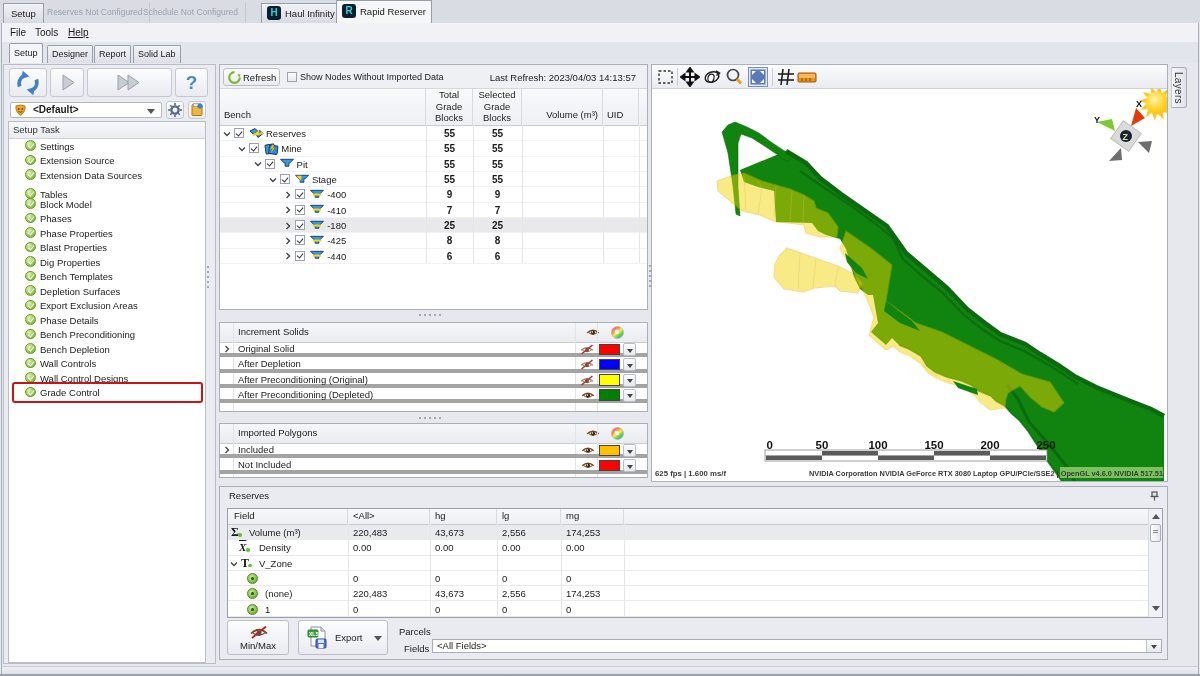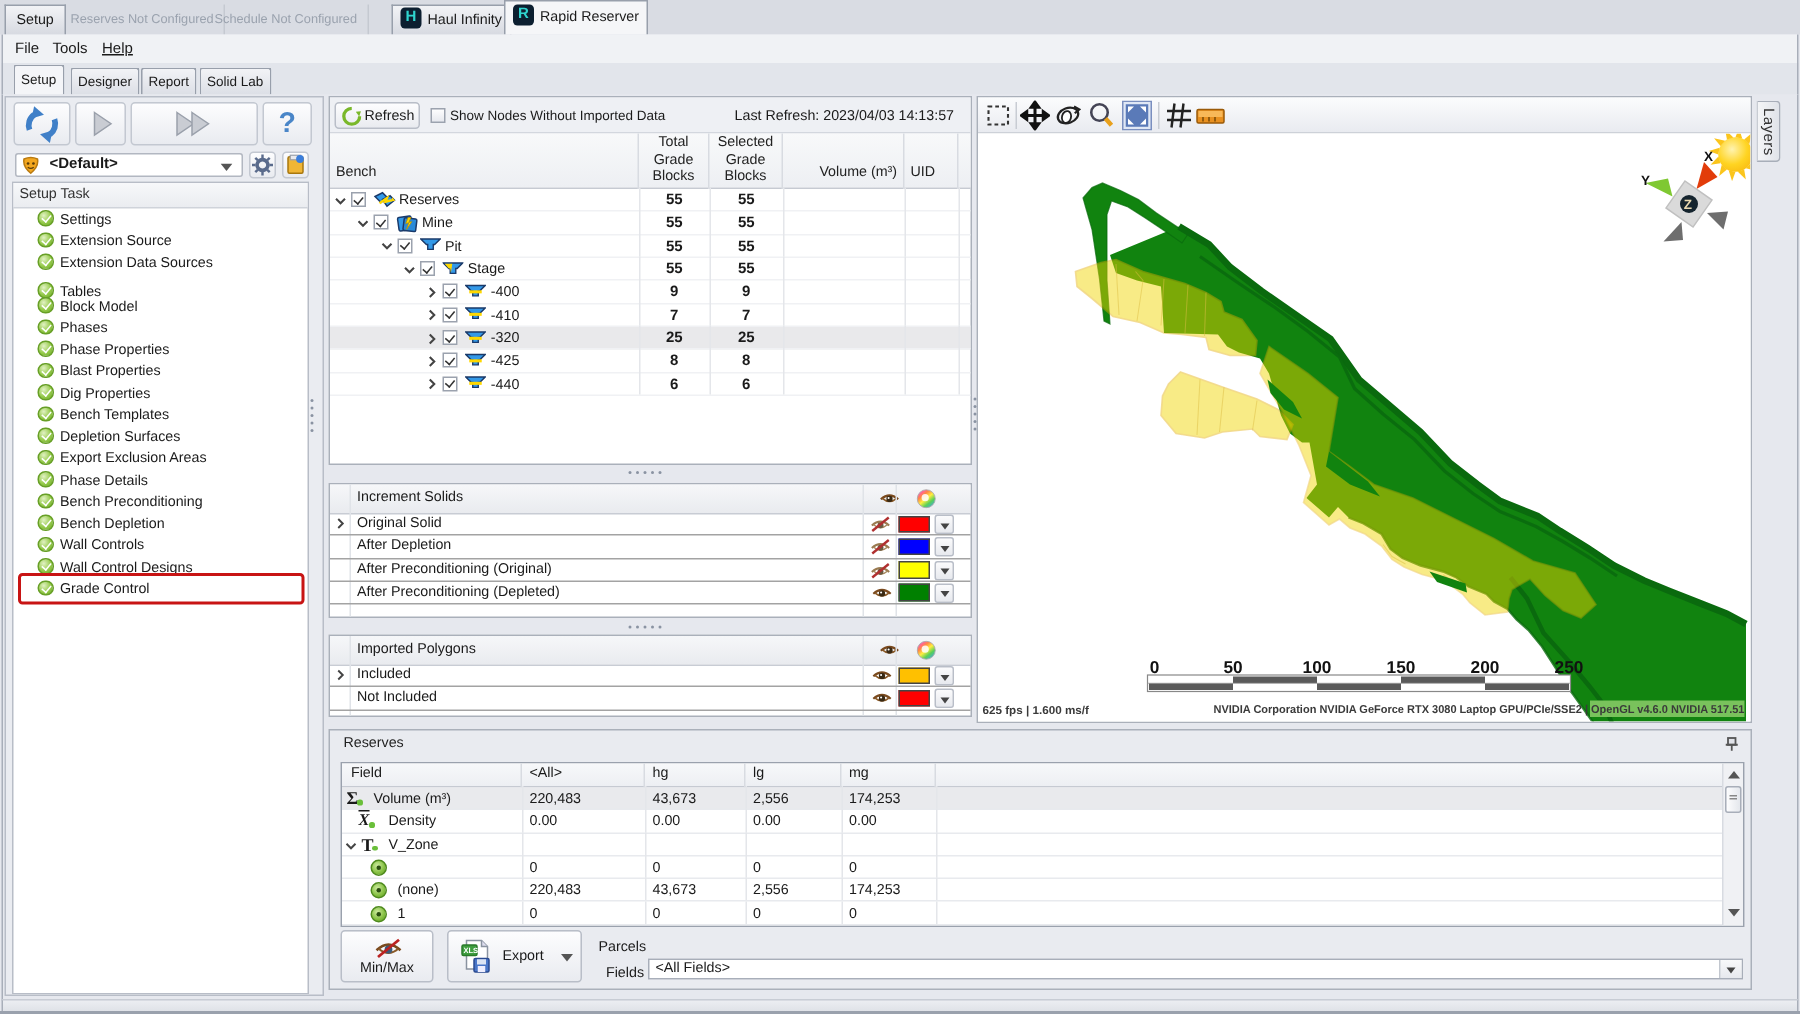--- a/index.html
+++ b/index.html
@@ -52,21 +52,21 @@
 .trow .cb { position:absolute; top:2px; width:10px; height:10px; background:#fff; border:1px solid #9ba2ae; }
 .trow .cb:after { content:""; position:absolute; left:2px; top:0.5px; width:3px; height:5px; border:solid #333; border-width:0 1.6px 1.6px 0; transform:rotate(40deg); }
 .num { position:absolute; top:2px; font-weight:bold; text-align:center; font-size:10px; }
 .exp { position:absolute; top:3.5px; width:8px; height:8px; }
 .lbl { position:absolute; top:2px; }
 .ticon { position:absolute; top:0.5px; width:15px; height:13px; }
 
 
 .clist { position:absolute; background:#fff; border:1px solid #aab0ba; font-size:9.5px; }
 .lhdr { position:absolute; left:0; right:0; top:0; height:20px; background:linear-gradient(#f6f7f9,#e9ebef); border-bottom:1px solid #c8ccd4; line-height:18px; }
-.lrow { position:absolute; left:0; right:0; height:15.3px; border-bottom:1px solid #a3a3a3; line-height:14px; }
+.lrow { position:absolute; left:0; right:0; height:15.3px; border-bottom:4px solid #a3a3a3; line-height:14px; }
 .swatch { position:absolute; left:379px; width:21px; height:11.5px; border:1px solid #444; top:1.5px; }
 .droparr { position:absolute; left:403px; width:13px; height:13px; top:1px; background:linear-gradient(#fbfbfc,#e7e9ee); border:1px solid #b9bec8; border-radius:2px; }
 .droparr:after { content:""; position:absolute; left:2.5px; top:4.5px; border-left:3.5px solid transparent; border-right:3.5px solid transparent; border-top:4px solid #444; }
 .colsep { position:absolute; top:0; bottom:0; width:1px; background:#e0e3e8; }
 
 
 #view3d { position:absolute; left:651px; top:64px; width:517px; height:418px; background:#fff; border:1px solid #aab0ba; }
 #vtoolbar { position:absolute; left:0; top:0; right:0; height:24px; background:linear-gradient(#fbfcfd,#e9ebf0); border-bottom:1px solid #cdd1d8; }
 .vbtn { position:absolute; top:2px; width:20px; height:20px; }
 #layers { position:absolute; left:1170px; top:64px; width:23px; height:418px; background:#e6e8ee; }
@@ -410,21 +410,21 @@
           <svg class="exp" style="left:64.2px" width="8" height="8" viewBox="0 0 8 8">
             <path d="M2.5 1 L5.5 4 L2.5 7" fill="none" stroke="#444" stroke-width="1.4"></path>
           </svg>
           <span class="cb" style="left:75.2px"></span>
           <span class="ticon" style="left:90.2px">
             <svg width="14" height="12" viewBox="0 0 15 13">
               <path d="M0.5 2.5 L14.5 2.5 L10.5 6.5 L9.5 6.5 L9.5 10 L5.5 10 L5.5 6.5 L4.5 6.5 Z" fill="#3399e8" stroke="#1a3a6a" stroke-width="1"></path>
               <rect x="3" y="6" width="9" height="2.2" fill="#ffd800"></rect>
             </svg>
           </span>
-          <span class="lbl" style="left:107.2px">-320</span>
+          <span class="lbl" style="left:107.2px">-180</span>
           <span class="num" style="left:206px; width:47px;">25</span>
           <span class="num" style="left:253px; width:49px;">25</span>
           <div style="position:absolute;top:-1px;bottom:0;left:206px;width:1px;background:#e4e6ea;"></div>
           <div style="position:absolute;top:-1px;bottom:0;left:253px;width:1px;background:#e4e6ea;"></div>
           <div style="position:absolute;top:-1px;bottom:0;left:302px;width:1px;background:#e4e6ea;"></div>
           <div style="position:absolute;top:-1px;bottom:0;left:383px;width:1px;background:#e4e6ea;"></div>
           <div style="position:absolute;top:-1px;bottom:0;left:419px;width:1px;background:#e4e6ea;"></div>
         </div>
         <div class="trow" style="top:107.45px;">
           <svg class="exp" style="left:64.2px" width="8" height="8" viewBox="0 0 8 8">

